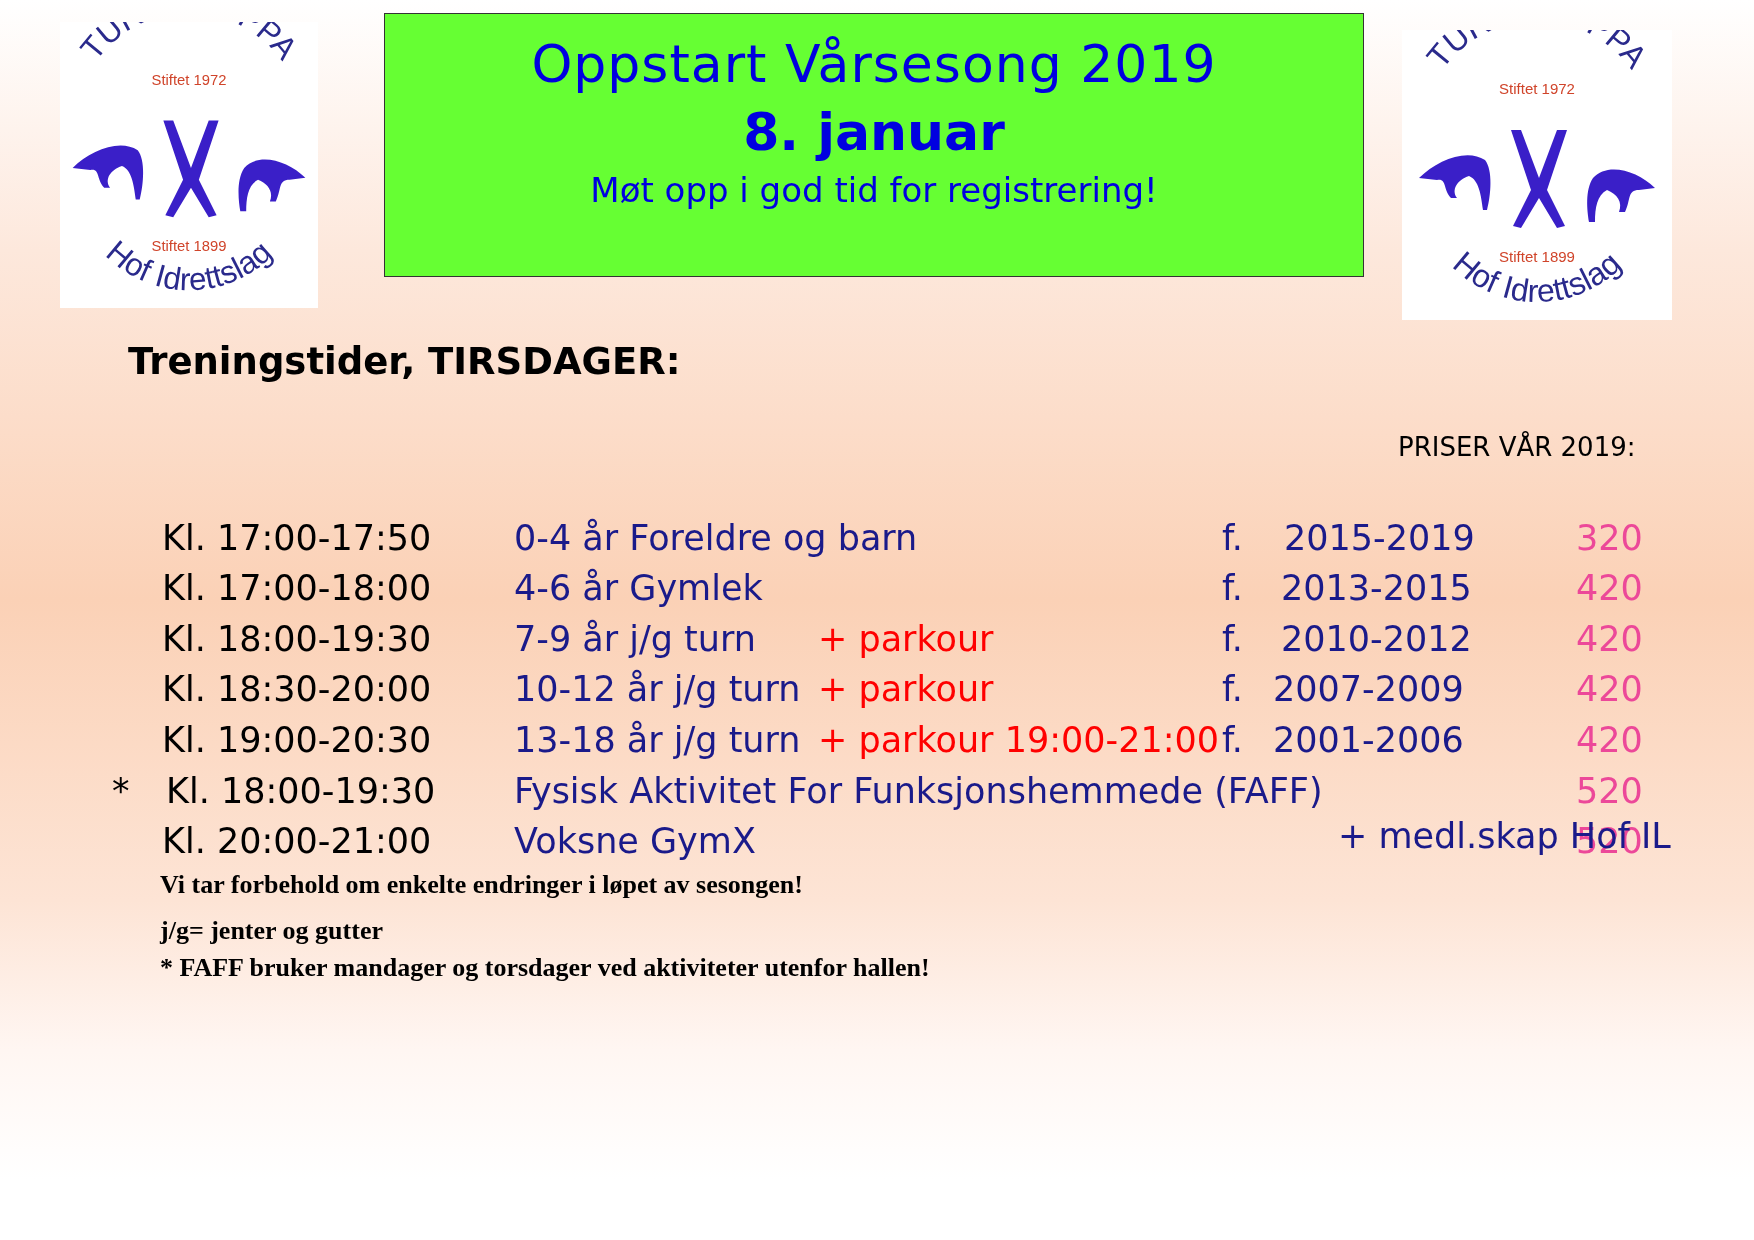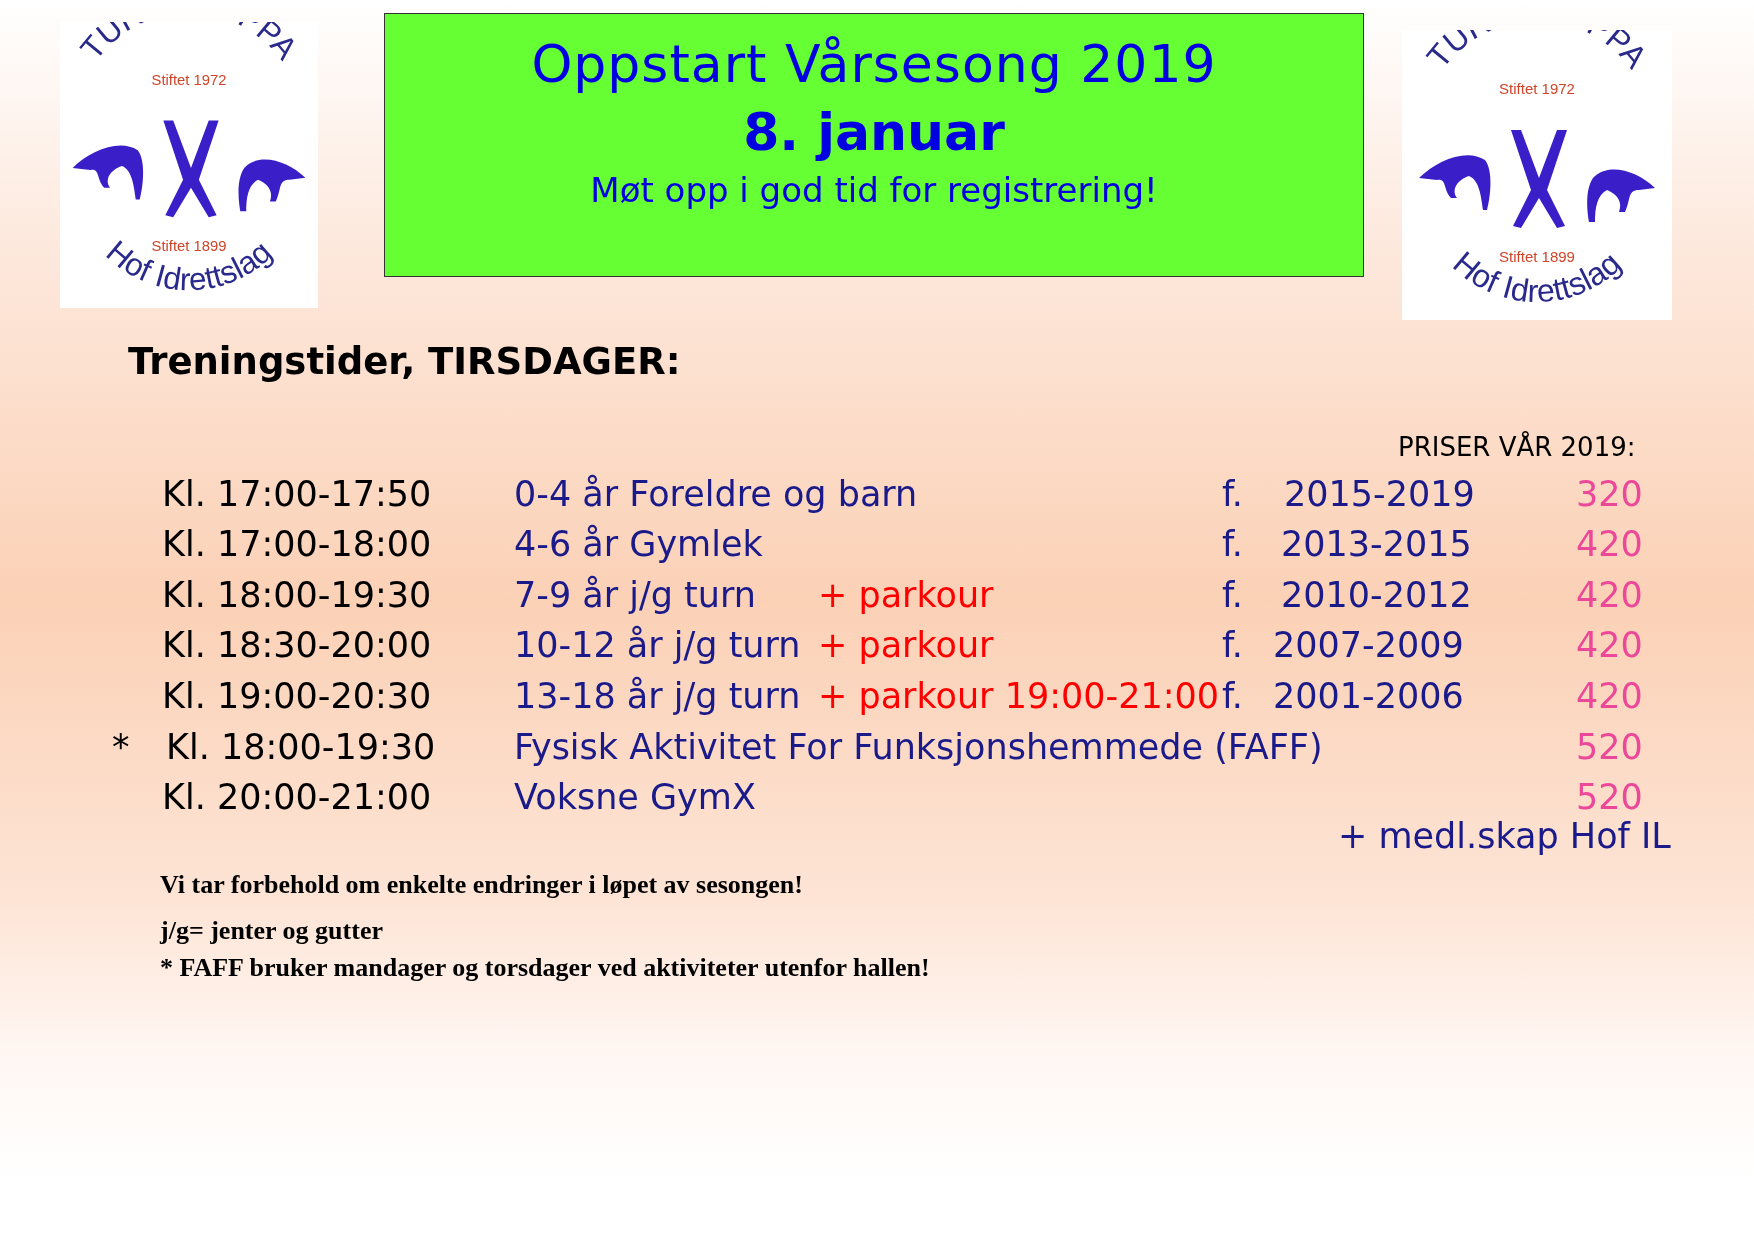--- a/index.html
+++ b/index.html
@@ -24,21 +24,21 @@
     .banner .date { font-size: 52px; line-height: 56px; font-weight: bold; margin-top: 2px; }
     .banner .sub { font-size: 34px; line-height: 40px; margin-top: 10px; text-align: center; }
 
     .heading {
       position: absolute; left: 84px; top: 340px; font-size: 37px; font-weight: bold; color: #000; margin-left: 44px;
     }
     .prices-label {
       position: absolute; left: 1398px; top: 432px; font-size: 26px; color: #000;
     }
     .row {
-      position: absolute; left: 0; height: 50px; width: 1754px; font-size: 35px; line-height: 50px;
+      position: absolute; left: 0; height: 50px; width: 1754px; font-size: 35px; line-height: 50px; margin-top: 44px;
     }
     .row span { position: absolute; white-space: nowrap; }
     .star { left: 112px; color: #000; }
     .time { left: 162px; color: #000; }
     .activity { left: 514px; color: #1a1a8a; }
     .extra { color: #ff0000; }
     .fprefix { left: 1222px; color: #1a1a8a; }
     .years { color: #1a1a8a; }
     .price { left: 1576px; color: #ec4899; }
     .membership {

